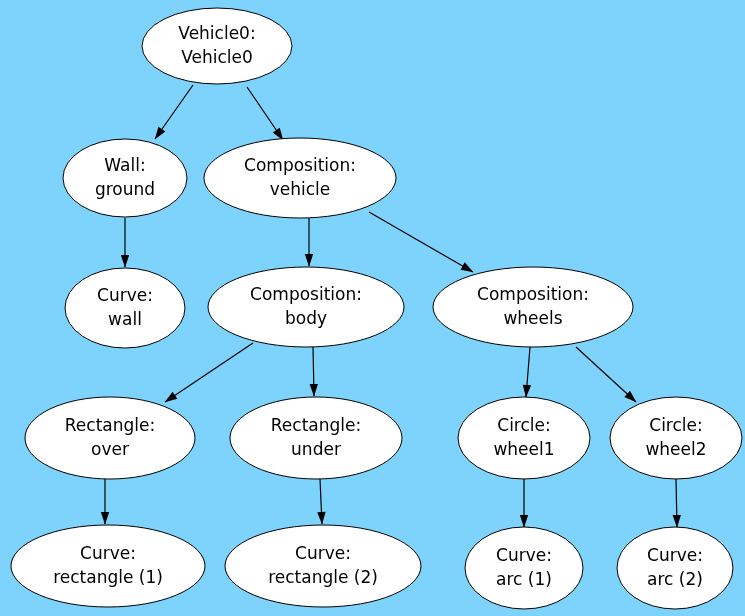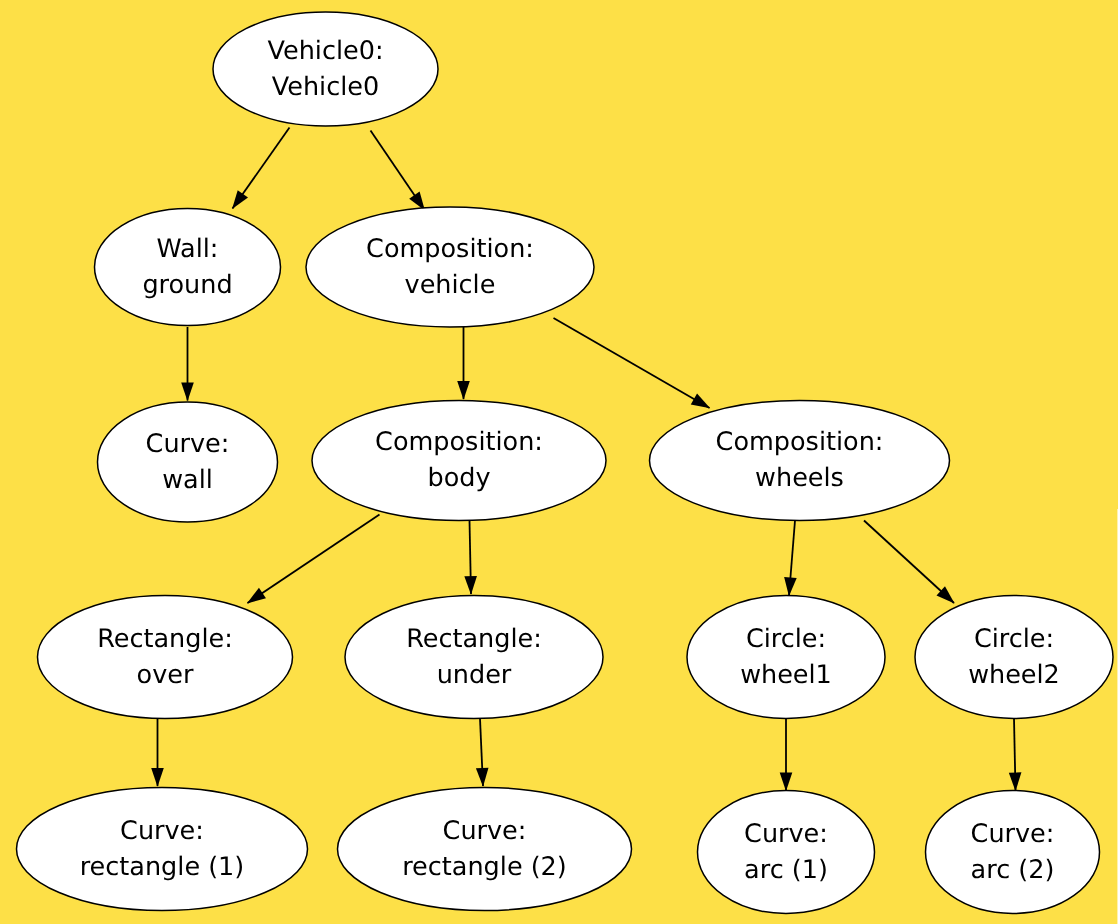--- a/index.html
+++ b/index.html
@@ -4,21 +4,21 @@
 <style>
   html, body {
     margin: 0;
     padding: 0;
     background: #ffffff;
   }
   .stage {
     position: relative;
     width: 745px;
     height: 616px;
-    background: #fde047;
+    background: #7dd3fc;
     font-family: "DejaVu Sans", sans-serif;
   }
   svg text {
     font-family: "DejaVu Sans", sans-serif;
     font-size: 17px;
     fill: #000000;
   }
   svg ellipse {
     fill: #ffffff;
     stroke: #000000;

